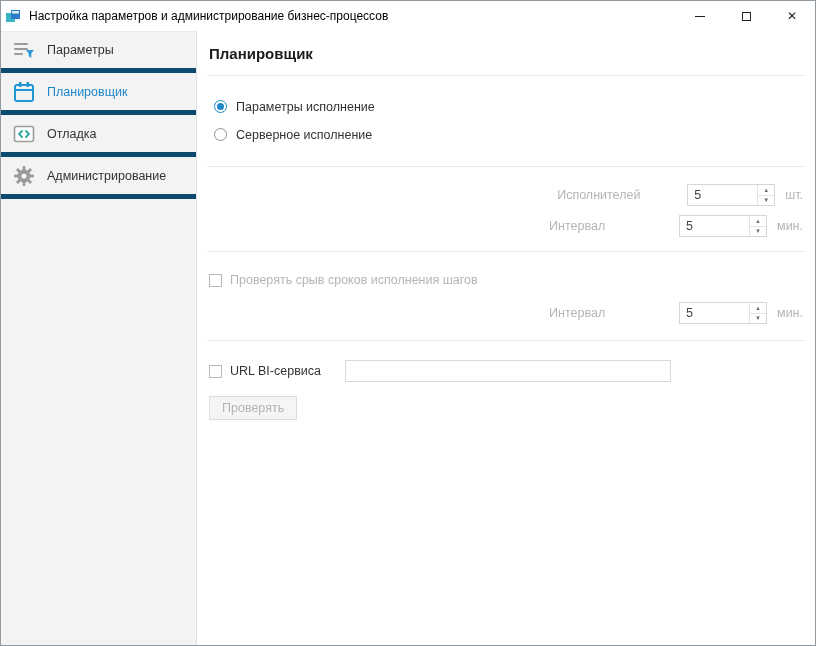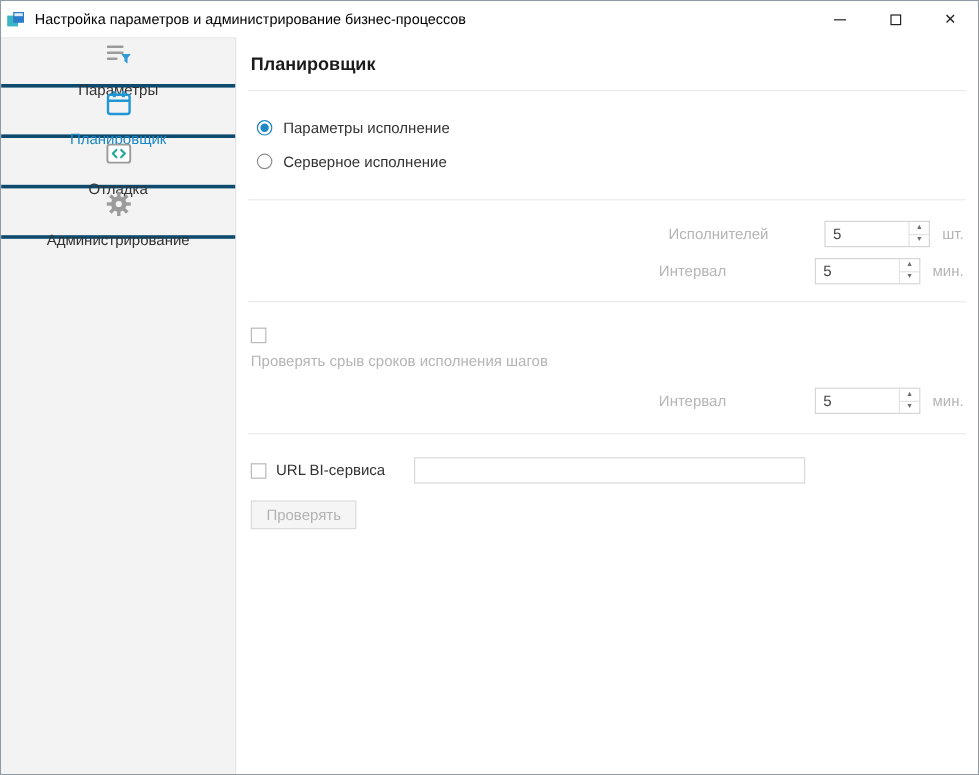--- a/index.html
+++ b/index.html
@@ -42,24 +42,23 @@
   .sidebar {
     width: 196px; flex: 0 0 196px;
     background: #f3f3f3;
     border-right: 1px solid #e0e0e0;
   }
   .side-item {
     height: 42px;
     display: flex; align-items: center;
     gap: 10px;
     padding: 0 10px;
-    border-bottom: 3px solid #0c4a6e;
+    border-bottom: 5px solid #0c4a6e;
     font-size: 12.5px; color: #333;
     cursor: default;
-    flex-direction: column;
   }
   .side-item:first-child { border-top: 1px solid #ececec; }
   .side-item.selected { color: #1e88c7; }
   .side-icon { width: 26px; height: 26px; flex: 0 0 26px; display: flex; align-items: center; justify-content: center; }
 
   
   .main {
     flex: 1; background: #fff;
     padding: 0 10px;
     overflow: hidden;
@@ -112,21 +111,21 @@
     border-left: 1px solid #e3e3e3;
   }
   .spin-up, .spin-down {
     flex: 1; display: flex; align-items: center; justify-content: center;
     font-size: 6px; color: #707070; line-height: 1;
     cursor: default;
   }
   .spin-up { border-bottom: 1px solid #e3e3e3; }
 
   .check-section { padding: 21px 2px 16px 2px; }
-  .check-row { display: flex; align-items: flex-start; gap: 8px; font-size: 12.5px; margin-bottom: 15px; flex-direction: column; }
+  .check-row { display: flex; align-items: flex-end; gap: 8px; font-size: 12.5px; margin-bottom: 15px; }
   .checkbox {
     width: 13px; height: 13px; flex: 0 0 13px;
     border: 1px solid #b9b9b9; background: #fff;
   }
   .check-label-disabled { color: #b5b5b5; }
   .check-label { color: #333; }
 
   .url-section { padding: 19px 2px 0 2px; }
   .url-row { display: flex; align-items: center; gap: 8px; font-size: 12.5px; margin-bottom: 0; }
   .url-input {

